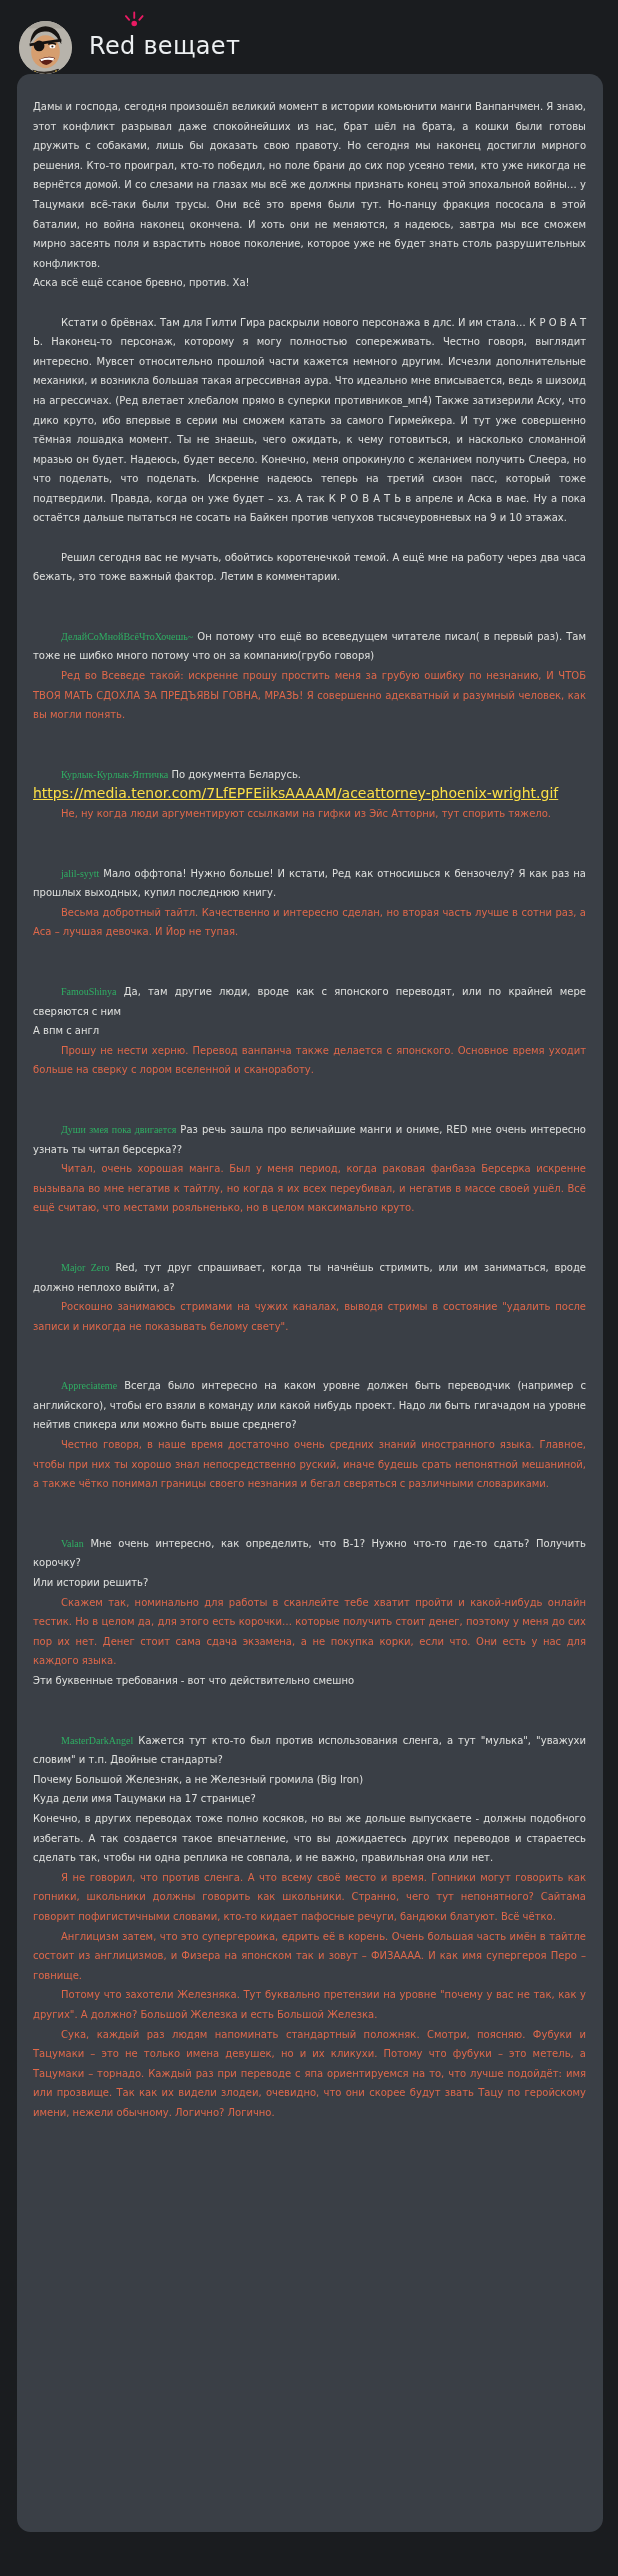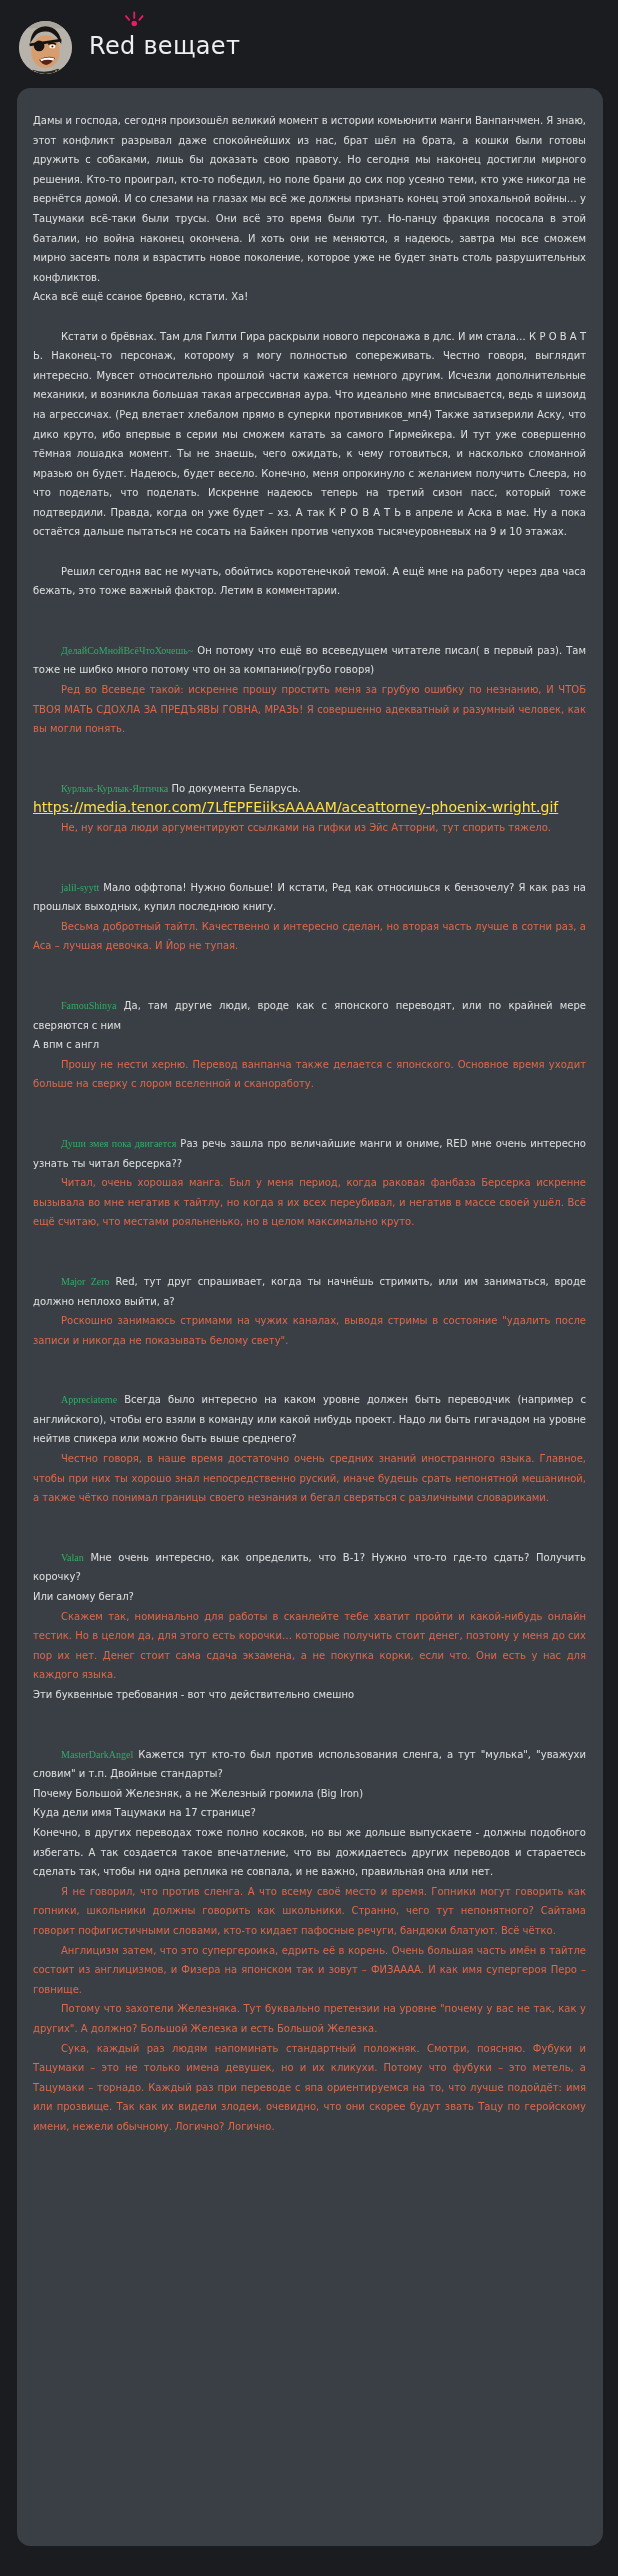--- a/index.html
+++ b/index.html
@@ -3,21 +3,21 @@
 <meta charset="utf-8">
 <style>
   html,body{margin:0;padding:0;}
   body{
     width:619px;height:2761px;overflow:hidden;
     background:#1a1c1f;
     font-family:"DejaVu Sans","Liberation Sans",sans-serif;
     color:#dfe0de;
   }
   
-  .header{position:relative;height:88px;}
+  .header{position:relative;height:74px;}
   .avatar{
     position:absolute;left:18.5px;top:20.6px;width:53px;height:53px;border-radius:50%;
     overflow:hidden;background:#b7b3ab;
   }
   .avatar svg{display:block;width:100%;height:100%;}
   .page-title{
     position:absolute;left:89px;top:32px;
     font-size:24px;font-weight:500;color:#eceff1;letter-spacing:0.3px;
   }
   .sparkle{position:absolute;left:125px;top:11.3px;width:18.5px;height:18.5px;}
@@ -77,21 +77,21 @@
       <circle cx="20" cy="27" r="6" fill="#ea1a63"></circle>
       <path d="M20,15 V3 M9,19 L2,11 M31,19 L38,11" stroke="#ea1a63" stroke-width="4" stroke-linecap="round"></path>
     </svg>
   </div>
   <div class="page-title">Red вещает</div>
 </div>
 
 <div class="card">
   <div class="post-block">
       <p class="para">Дамы и господа, сегодня произошёл великий момент в истории комьюнити манги Ванпанчмен. Я знаю, этот конфликт разрывал даже спокойнейших из нас, брат шёл на брата, а кошки были готовы дружить с собаками, лишь бы доказать свою правоту. Но сегодня мы наконец достигли мирного решения. Кто-то проиграл, кто-то победил, но поле брани до сих пор усеяно теми, кто уже никогда не вернётся домой. И со слезами на глазах мы всё же должны признать конец этой эпохальной войны… у Тацумаки всё-таки были трусы. Они всё это время были тут. Но-панцу фракция пососала в этой баталии, но война наконец окончена. И хоть они не меняются, я надеюсь, завтра мы все сможем мирно засеять поля и взрастить новое поколение, которое уже не будет знать столь разрушительных конфликтов.</p>
-      <p class="para">Аска всё ещё ссаное бревно, кстати. Ха!</p>
+      <p class="para">Аска всё ещё ссаное бревно, против. Ха!</p>
       <p class="para indent gap">Кстати о брёвнах. Там для Гилти Гира раскрыли нового персонажа в длс. И им стала… К Р О В А Т Ь. Наконец-то персонаж, которому я могу полностью сопереживать. Честно говоря, выглядит интересно. Мувсет относительно прошлой части кажется немного другим. Исчезли дополнительные механики, и возникла большая такая агрессивная аура. Что идеально мне вписывается, ведь я шизоид на агрессичах. (Ред влетает хлебалом прямо в суперки противников_мп4) Также затизерили Аску, что дико круто, ибо впервые в серии мы сможем катать за самого Гирмейкера. И тут уже совершенно тёмная лошадка момент. Ты не знаешь, чего ожидать, к чему готовиться, и насколько сломанной мразью он будет. Надеюсь, будет весело. Конечно, меня опрокинуло с желанием получить Слеера, но что поделать, что поделать. Искренне надеюсь теперь на третий сизон пасс, который тоже подтвердили. Правда, когда он уже будет – хз. А так К Р О В А Т Ь в апреле и Аска в мае. Ну а пока остаётся дальше пытаться не сосать на Байкен против чепухов тысячеуровневых на 9 и 10 этажах.</p>
       <p class="para indent gap">Решил сегодня вас не мучать, обойтись коротенечкой темой. А ещё мне на работу через два часа бежать, это тоже важный фактор. Летим в комментарии.</p>
     </div>
   <div>
       <div class="comment">
         <p class="para q indent"><span class="user">ДелайСоМнойВсёЧтоХочешь~</span> Он потому что ещё во всеведущем читателе писал( в первый раз). Там тоже не шибко много потому что он за компанию(грубо говоря)</p>
         <p class="para a indent">Ред во Всеведе такой: искренне прошу простить меня за грубую ошибку по незнанию, И ЧТОБ ТВОЯ МАТЬ СДОХЛА ЗА ПРЕДЪЯВЫ ГОВНА, МРАЗЬ! Я совершенно адекватный и разумный человек, как вы могли понять.</p>
       </div>
       <div class="comment">
         <p class="para q indent"><span class="user">Курлык-Курлык-Яптичка</span> По документа Беларусь.</p>
@@ -114,21 +114,21 @@
       <div class="comment">
         <p class="para q indent"><span class="user">Major Zero</span> Red, тут друг спрашивает, когда ты начнёшь стримить, или им заниматься, вроде должно неплохо выйти, а?</p>
         <p class="para a indent">Роскошно занимаюсь стримами на чужих каналах, выводя стримы в состояние "удалить после записи и никогда не показывать белому свету".</p>
       </div>
       <div class="comment">
         <p class="para q indent"><span class="user">Appreciateme</span> Всегда было интересно на каком уровне должен быть переводчик (например с английского), чтобы его взяли в команду или какой нибудь проект. Надо ли быть гигачадом на уровне нейтив спикера или можно быть выше среднего?</p>
         <p class="para a indent">Честно говоря, в наше время достаточно очень средних знаний иностранного языка. Главное, чтобы при них ты хорошо знал непосредственно руский, иначе будешь срать непонятной мешаниной, а также чётко понимал границы своего незнания и бегал сверяться с различными словариками.</p>
       </div>
       <div class="comment">
         <p class="para q indent"><span class="user">Valan</span> Мне очень интересно, как определить, что В-1? Нужно что-то где-то сдать? Получить корочку?</p>
-        <p class="para q">Или самому бегал?</p>
+        <p class="para q">Или истории решить?</p>
         <p class="para a indent">Скажем так, номинально для работы в сканлейте тебе хватит пройти и какой-нибудь онлайн тестик. Но в целом да, для этого есть корочки… которые получить стоит денег, поэтому у меня до сих пор их нет. Денег стоит сама сдача экзамена, а не покупка корки, если что. Они есть у нас для каждого языка.</p>
         <p class="para q">Эти буквенные требования - вот что действительно смешно</p>
       </div>
       <div class="comment">
         <p class="para q indent"><span class="user">MasterDarkAngel</span> Кажется тут кто-то был против использования сленга, а тут "мулька", "уважухи словим" и т.п. Двойные стандарты?</p>
         <p class="para q">Почему Большой Железняк, а не Железный громила (Big Iron)</p>
         <p class="para q">Куда дели имя Тацумаки на 17 странице?</p>
         <p class="para q">Конечно, в других переводах тоже полно косяков, но вы же дольше выпускаете - должны подобного избегать. А так создается такое впечатление, что вы дожидаетесь других переводов и стараетесь сделать так, чтобы ни одна реплика не совпала, и не важно, правильная она или нет.</p>
         <p class="para a indent">Я не говорил, что против сленга. А что всему своё место и время. Гопники могут говорить как гопники, школьники должны говорить как школьники. Странно, чего тут непонятного? Сайтама говорит пофигистичными словами, кто-то кидает пафосные речуги, бандюки блатуют. Всё чётко.</p>
         <p class="para a indent">Англицизм затем, что это супергероика, едрить её в корень. Очень большая часть имён в тайтле состоит из англицизмов, и Физера на японском так и зовут – ФИЗАААА. И как имя супергероя Перо – говнище.</p>

